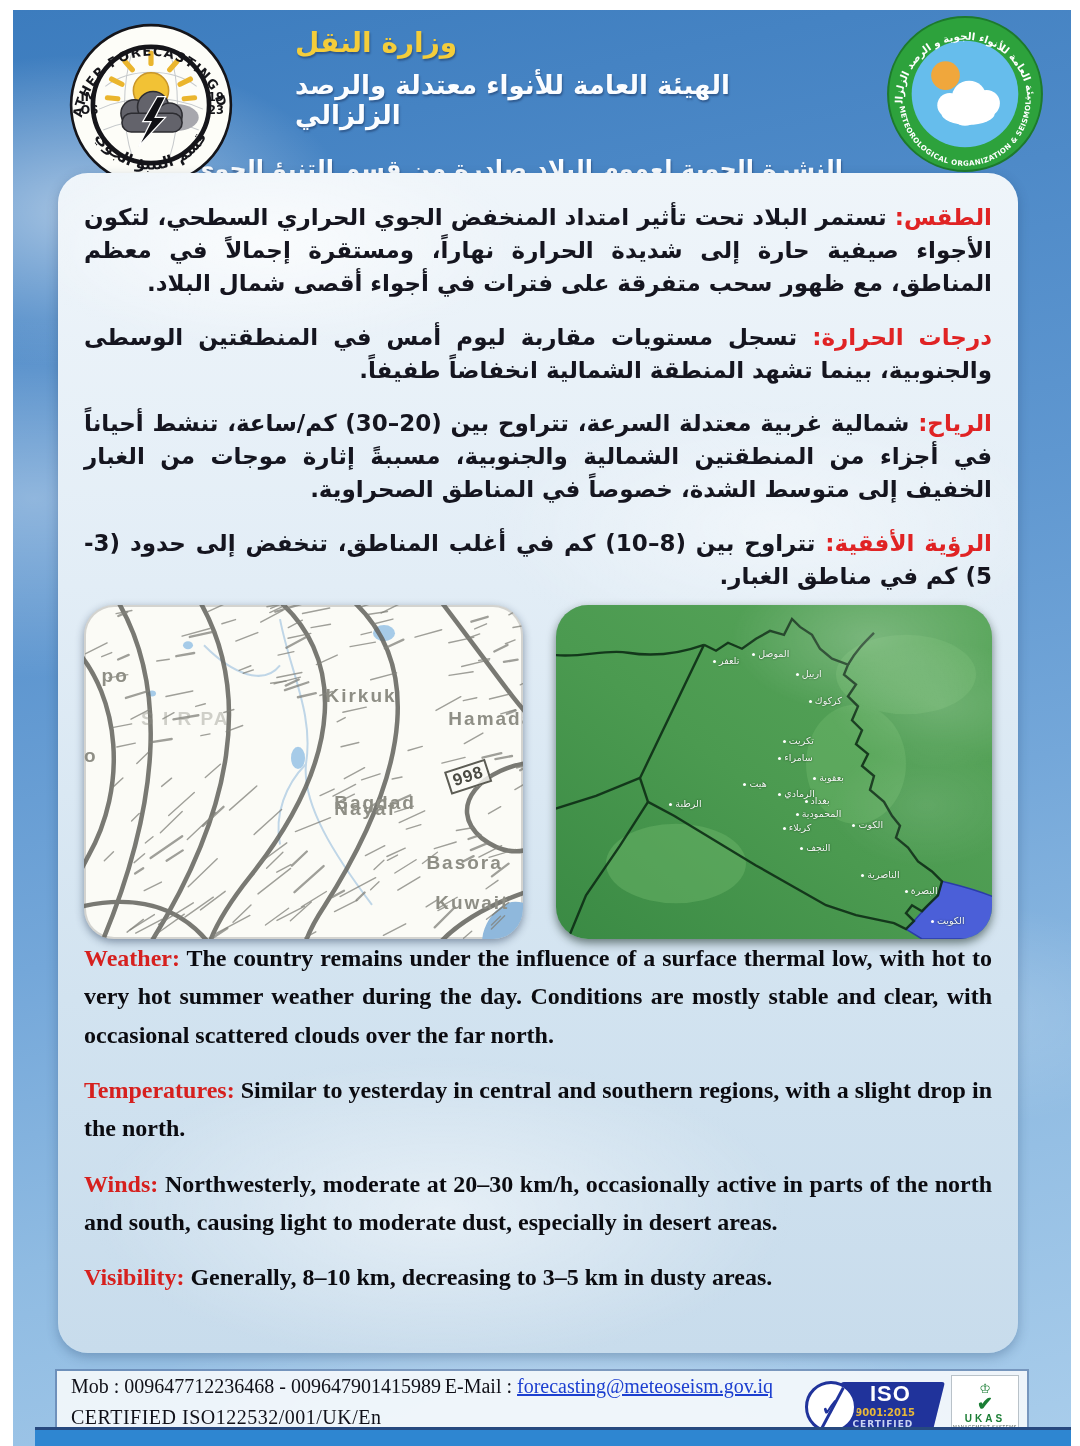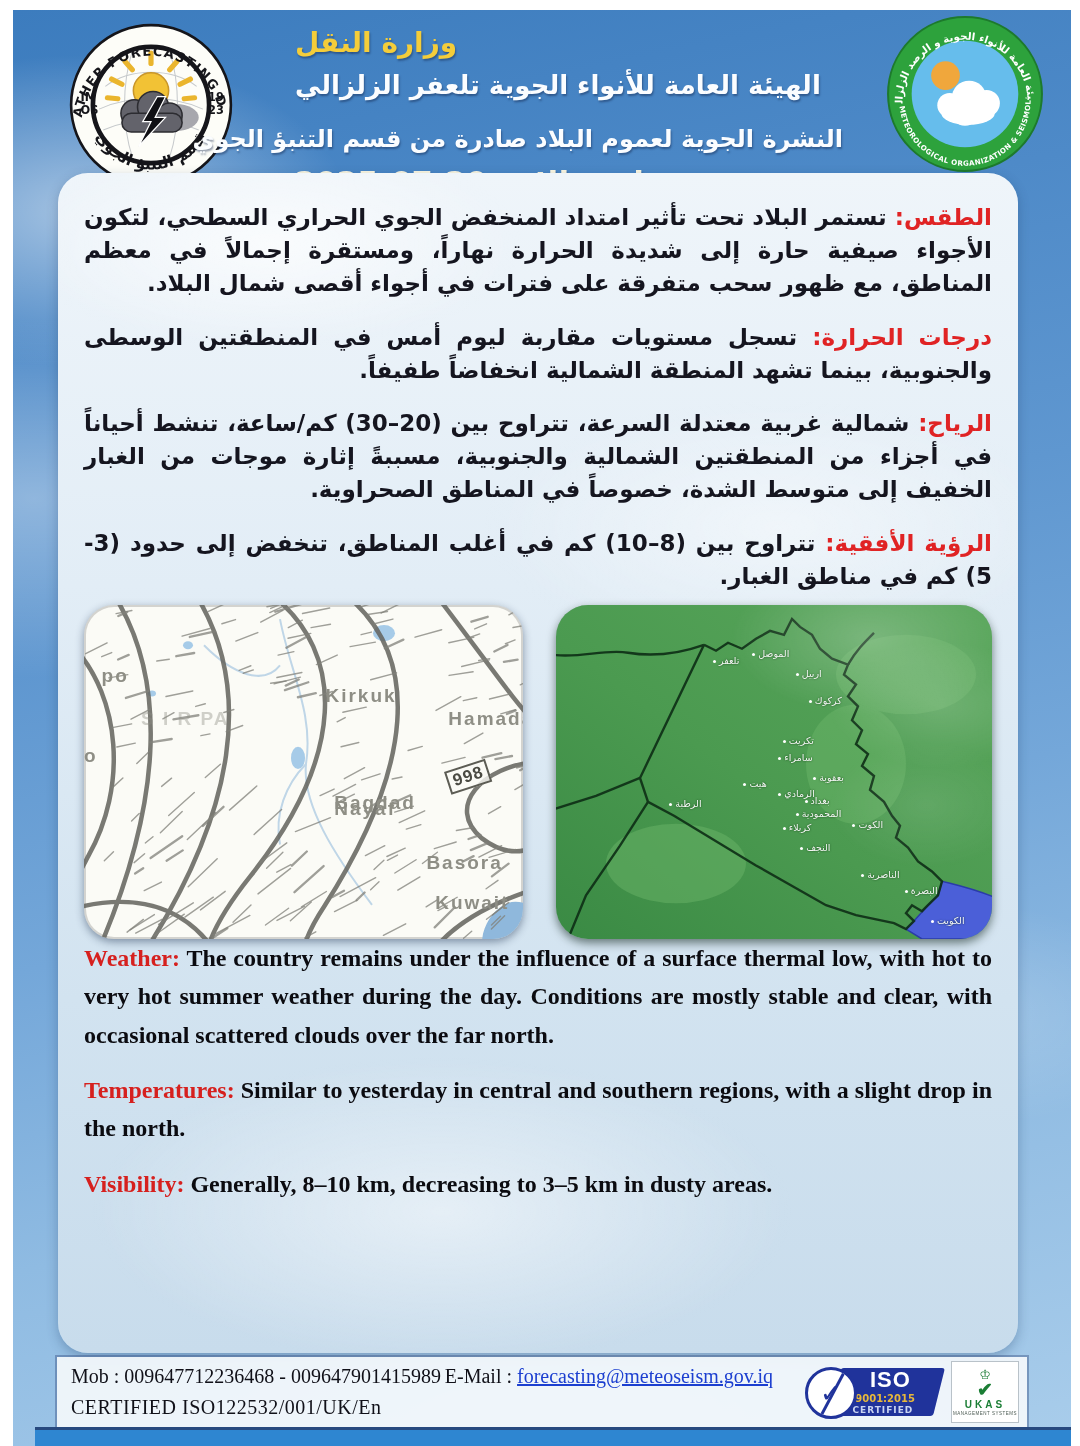--- a/index.html
+++ b/index.html
@@ -53,23 +53,23 @@
   .city-label::after{content:"";display:inline-block;width:3px;height:3px;background:#fff;border-radius:50%;margin-right:3px;vertical-align:middle;}
   .caption-row{position:relative;display:flex;gap:37px;margin-top:16px;}
   .caption{flex:1;height:46px;border-radius:10px;background:linear-gradient(180deg,#d6e7f4,#c3daec);
          box-shadow:0 2px 4px rgba(30,60,100,.2);display:flex;align-items:center;justify-content:center;
          color:#121f38;font-size:22px;font-weight:bold;direction:rtl;}
   .en-wrap{position:relative;font-family:"Liberation Serif",serif;font-size:24px;font-weight:bold;
          color:#0b0b10;line-height:1.6;text-align:justify;}
   .en-sec{margin:0 0 17px 0;}
   .en-sec .lbl{color:#d6201e;}
   
-  .footer-box{position:absolute;left:44px;right:44px;bottom:19px;height:70px;
+  .footer-box{position:absolute;left:44px;right:44px;bottom:19px;height:56px;
          background:rgba(243,247,251,.93);box-shadow:0 0 0 2px rgba(35,55,110,.35);
-         display:flex;align-items:center;padding:4px 8px 4px 14px;box-sizing:border-box;}
+         display:flex;align-items:flex-start;padding:4px 8px 4px 14px;box-sizing:border-box;}
   .footer-lines{flex:1;display:flex;flex-direction:column;justify-content:center;gap:8px;font-family:"Liberation Serif",serif;color:#101018;}
   .f-row{display:flex;justify-content:space-between;align-items:baseline;}
   .f-mob{font-size:20px;}
   .f-mail{font-size:20px;padding-right:26px;}
   .f-mail a{color:#1c3fd0;text-decoration:underline;}
   .f-iso{font-size:16px;}
   .f-cert{font-size:20px;padding-right:60px;letter-spacing:.5px;}
   .badges{display:flex;gap:10px;align-items:center;margin-left:6px;}
   .iso-badge{position:relative;width:136px;height:54px;}
   .iso-shape{position:absolute;left:30px;top:3px;width:104px;height:48px;background:#20339b;transform:skewX(-14deg);
@@ -163,21 +163,21 @@
         </text>
         <path id="rB" d="M 14,84 A 64,64 0 0 0 142,84" fill="none"></path>
         <text font-family="DejaVu Sans" font-size="7" font-weight="bold" fill="#ffffff" letter-spacing="0.4">
           <textPath href="#rB" startOffset="50%" text-anchor="middle">IRAQ METEOROLOGICAL ORGANIZATION &amp; SEISMOLOGY</textPath>
         </text>
       </svg>
     </div>
 
     <div class="title">
       <div class="t1">وزارة النقل</div>
-      <div class="t2">الهيئة العامة للأنواء الجوية تلعفر الزلزالي</div>
+      <div class="t2">الهيئة العامة للأنواء معتدلة والرصد الزلزالي</div>
       <div class="t3">النشرة الجوية لعموم البلاد صادرة من قسم التنبؤ الجوي</div>
       <div class="t4">
         <span>ليوم الاحد</span>
         <span dir="ltr">2025-07-20</span>
       </div>
     </div>
 
     <div class="main-panel">
 
       <p class="ar-sec"><span class="lbl">الطقس:</span> <span>تستمر البلاد تحت تأثير امتداد المنخفض الجوي الحراري السطحي، لتكون الأجواء صيفية حارة إلى شديدة الحرارة نهاراً، ومستقرة إجمالاً في معظم المناطق، مع ظهور سحب متفرقة على فترات في أجواء أقصى شمال البلاد.</span></p>
@@ -447,20 +447,21 @@
               <span class="city-label" style="left: 80%; top: 84%;">البصرة</span>
               <span class="city-label" style="left: 86%; top: 93%;">الكويت</span>
             </div>
         </div>
       </div>
 
 
       <div class="en-wrap">
         <p class="en-sec"><span class="lbl">Weather:</span> <span>The country remains under the influence of a surface thermal low, with hot to very hot summer weather during the day. Conditions are mostly stable and clear, with occasional scattered clouds over the far north.</span></p>
         <p class="en-sec"><span class="lbl">Temperatures:</span> <span>Similar to yesterday in central and southern regions, with a slight drop in the north.</span></p>
+        <p class="en-sec"><span class="lbl">Winds:</span> <span>Northwesterly, moderate at 20–30 km/h, occasionally active in parts of the north and south, causing light to moderate dust, especially in desert areas.</span></p>
         <p class="en-sec" style="margin-bottom:0"><span class="lbl">Visibility:</span> <span>Generally, 8–10 km, decreasing to 3–5 km in dusty areas.</span></p>
       </div>
     </div>
 
     <div class="footer-box">
       <div class="footer-lines">
         <div class="f-row">
           <span class="f-mob">Mob : 009647712236468 - 009647901415989</span>
           <span class="f-mail"><span>E-Mail : </span><a href="#">forecasting@meteoseism.gov.iq</a></span>
         </div>

